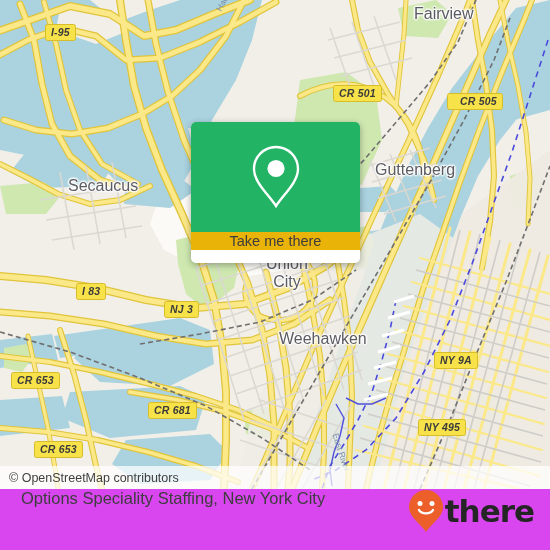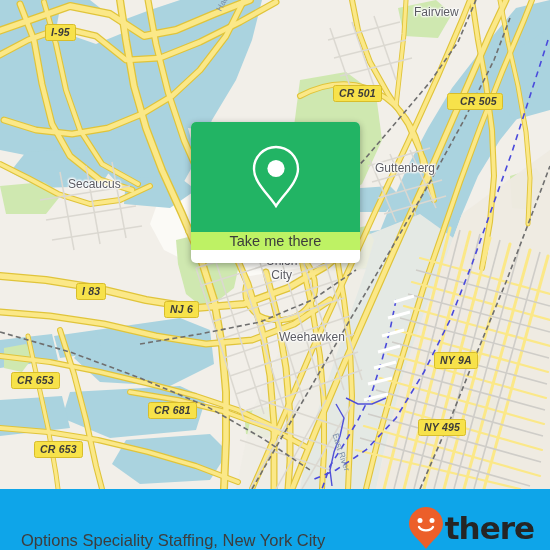--- a/index.html
+++ b/index.html
@@ -33,21 +33,21 @@
     line-height: 1.05;
     white-space: nowrap;
     font-family: "Liberation Sans", sans-serif;
     font-style: italic;
   }
 
   
   .place {
     position: absolute;
     color: #5b5b62;
-    font-size: 12px;
+    font-size: 16px;
     white-space: nowrap;
     font-family: "Liberation Sans", sans-serif;
     text-shadow: 0 0 3px #fff, 0 0 3px #fff, 0 0 2px #fff, 1px 0 2px #fff, -1px 0 2px #fff, 0 1px 2px #fff, 0 -1px 2px #fff;
   }
   .place.two-line { text-align: center; line-height: 1.15; }
   .water-label {
     position: absolute;
     color: #7b8fa8;
     font-size: 8.5px;
     white-space: nowrap;
@@ -63,21 +63,21 @@
     box-shadow: 0 2px 7px rgba(0,0,0,.32);
     background: #ffffff;
   }
   #popup-head {
     height: 110px; width: 100%;
     background: #22b464;
     display: flex; align-items: center; justify-content: center;
   }
   #popup-foot {
     height: 18px; width: 100%;
-    background: #bef264;
+    background: #eab308;
     display: flex; align-items: center; justify-content: center;
   }
   #popup-foot .label {
     color: #3c3c3c; font-size: 14.5px;
     font-family: "Liberation Sans", sans-serif;
   }
 
   
   #attrib {
     position: absolute; left: 0; top: 466px; width: 550px; height: 23px;
@@ -85,22 +85,22 @@
     display: flex; align-items: center;
   }
   #attrib .txt {
     color: #3f3f3f; font-size: 12.5px; padding-left: 9px;
     font-family: "Liberation Sans", sans-serif;
   }
 
   
   #bottom {
     position: absolute; left: 0; top: 489px; width: 550px; height: 61px;
-    background: #0ea5e9;
-    display: flex; align-items: flex-end; justify-content: space-between;
+    background: #d946ef;
+    display: flex; align-items: flex-start; justify-content: space-between;
   }
   #bottom-title {
     color: #3d3d3d; font-size: 16.5px; padding-left: 21px;
     font-family: "Liberation Sans", sans-serif; white-space: nowrap;
   }
   #brand { display: flex; align-items: center; padding-right: 16px; }
   #brand .word {
     color: #252525; font-size: 31px; font-weight: bold;
     letter-spacing: -1px; margin-left: 1px;
     font-family: "DejaVu Sans", sans-serif;
@@ -365,39 +365,42 @@
     <div class="place" style="left:68px; top:177px;">Secaucus</div>
     <div class="place" style="left:375px; top:161px;">Guttenberg</div>
     <div class="place two-line" style="left:266px; top:255px; white-space:pre;">Union
 City</div>
     <div class="place" style="left:279px; top:330px;">Weehawken</div>
 
     <div class="shield" style="left:45px; top:24px;">I-95</div>
     <div class="shield" style="left:333px; top:85px;">CR 501</div>
     <div class="shield" style="left:447px; top:93px;padding-left:12px;">CR 505</div>
     <div class="shield" style="left:76px; top:283px;">I 83</div>
-    <div class="shield" style="left:164px; top:301px;">NJ 6</div>
+    <div class="shield" style="left:164px; top:301px;">NJ 3</div>
     <div class="shield" style="left:434px; top:352px;">NY 9A</div>
     <div class="shield" style="left:11px; top:372px;">CR 653</div>
     <div class="shield" style="left:148px; top:402px;">CR 681</div>
     <div class="shield" style="left:418px; top:419px;">NY 495</div>
     <div class="shield" style="left:34px; top:441px;">CR 653</div>
 
     <div id="popup">
       <div id="popup-head">
         <svg width="54" height="66" viewBox="0 0 54 66">
           <path d="M27 3 C14.8 3 5 12.8 5 25 C5 38 19 50 27 62 C35 50 49 38 49 25 C49 12.8 39.2 3 27 3 Z" fill="none" stroke="#ffffff" stroke-width="2.4"></path>
           <circle cx="27" cy="24.5" r="8.6" fill="#ffffff"></circle>
         </svg>
       </div>
       <div id="popup-foot">
         <span class="label">Take me there</span>
       </div>
     </div>
 
+    <div id="attrib">
+      <span class="txt">© OpenStreetMap contributors</span>
+    </div>
   </div>
 
   <div id="bottom">
     <div id="bottom-title">Options Speciality Staffing, New York City</div>
     <div id="brand">
       <svg width="36" height="44" viewBox="0 0 36 44">
         <path d="M18 1 C8.6 1 1 8.6 1 18 C1 28 12 34 18 43 C24 34 35 28 35 18 C35 8.6 27.4 1 18 1 Z" fill="#ec5f2a"></path>
         <circle cx="12" cy="14.5" r="2.5" fill="#ffffff"></circle>
         <circle cx="24" cy="14.5" r="2.5" fill="#ffffff"></circle>
         <path d="M11 21 C13.5 25.5 22.5 25.5 25 21" fill="none" stroke="#ffffff" stroke-width="2.4" stroke-linecap="round"></path>

